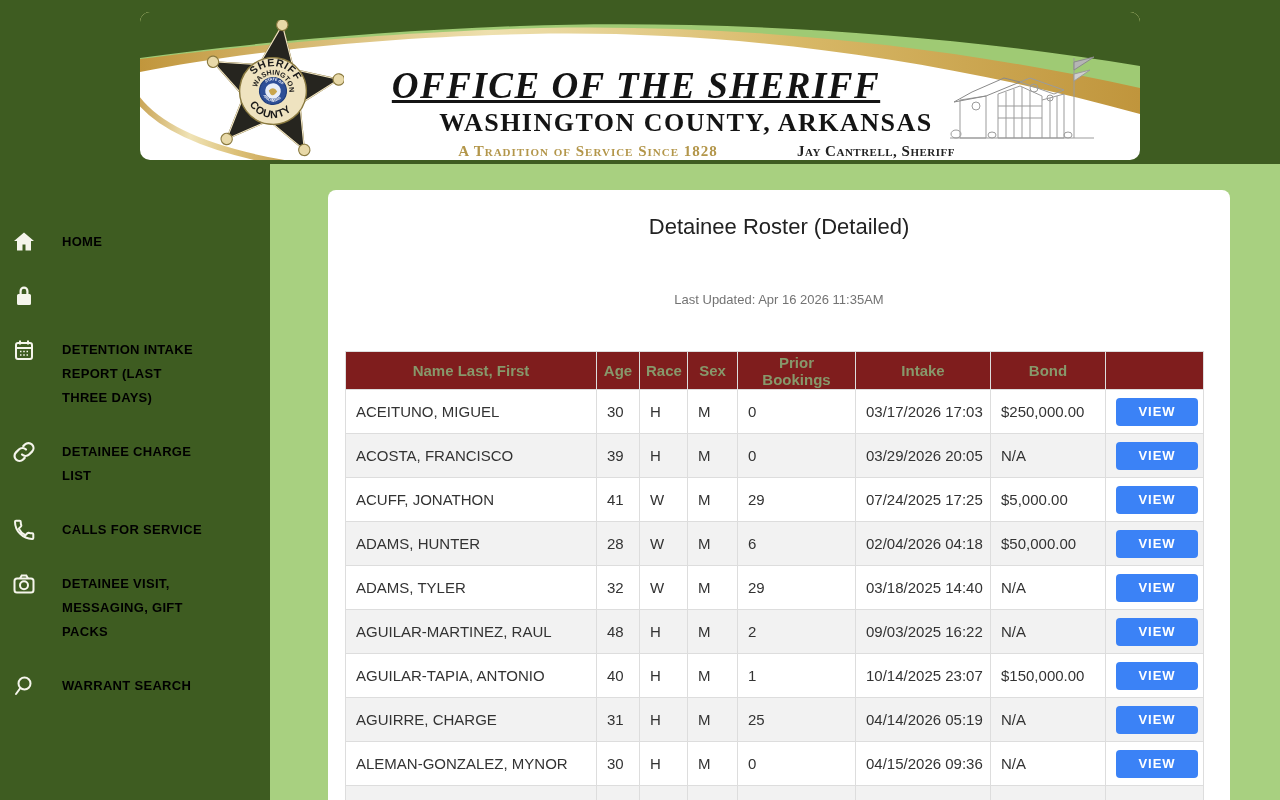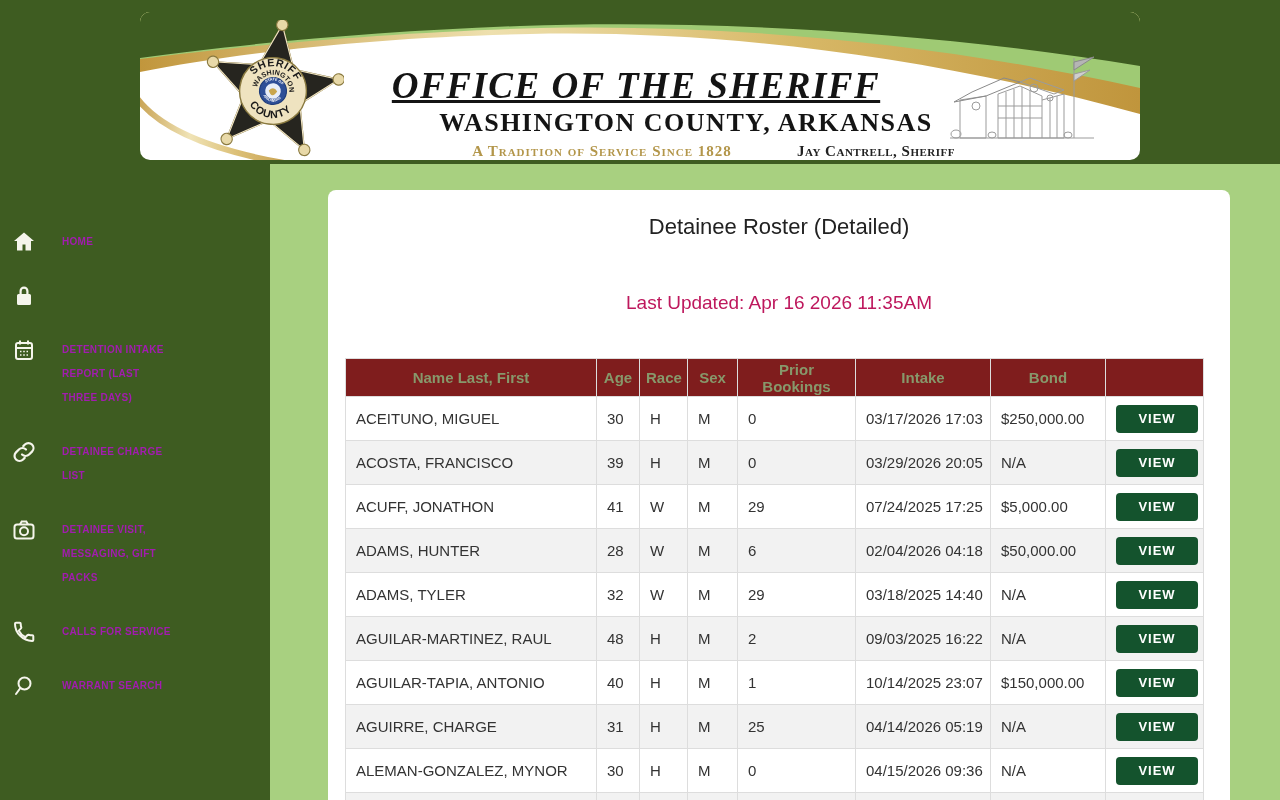--- a/index.html
+++ b/index.html
@@ -52,21 +52,21 @@
     font-family: "Liberation Serif", serif;
     font-weight: bold; font-size: 26px; letter-spacing: 1.5px;
     color: #141414; white-space: nowrap; text-align: center;
   }
   .banner-tagline {
     position: absolute; left: 448px; top: 131px;
     transform: translateX(-50%);
     font-family: "Liberation Serif", serif;
     font-variant: small-caps; font-weight: bold;
     font-size: 15px; letter-spacing: 1px;
-    color: #b3964a; white-space: nowrap; margin-left: 14px;
+    color: #b3964a; white-space: nowrap;
   }
   .banner-sheriff {
     position: absolute; left: 736px; top: 131px;
     transform: translateX(-50%);
     font-family: "Liberation Serif", serif;
     font-variant: small-caps; font-weight: bold;
     font-size: 15px; letter-spacing: 0.5px;
     color: #222222; white-space: nowrap;
   }
   .building {
@@ -77,43 +77,43 @@
   
   .nav { position: absolute; top: 230px; left: 0; width: 270px; z-index: 6; }
   .nav-item {
     display: flex; align-items: flex-start;
     padding-left: 12px; margin-bottom: 30px;
     cursor: pointer;
   }
   .nav-icon { width: 24px; height: 24px; flex: 0 0 24px; margin-right: 26px; }
   .nav-label {
     width: 152px;
-    color: #a21caf;
-    font-size: 10px; font-weight: bold;
+    color: #000000;
+    font-size: 13px; font-weight: bold;
     letter-spacing: 0.3px; line-height: 24px;
     white-space: pre-line;
   }
 
   
   .card {
     position: absolute; left: 328px; top: 190px;
     width: 902px; height: 660px;
     background: #ffffff;
     border-radius: 8px;
     z-index: 4;
   }
   .page-title {
     margin-top: 24px;
     text-align: center;
     font-size: 22px; font-weight: 400; color: #222222;
   }
   .last-updated {
     margin-top: 52px;
     text-align: center;
-    font-size: 19px; color: #be185d;
+    font-size: 13px; color: #737373;
   }
 
   .roster-table {
     margin: 44px 0 0 17px;
     width: 858px;
     border-collapse: collapse;
     table-layout: fixed;
   }
   .roster-table th {
     height: 38px;
@@ -130,21 +130,21 @@
     text-align: left;
     border: 1px solid #dddddd;
     padding: 0 10px;
     overflow: hidden; white-space: nowrap;
   }
   .roster-table tbody tr:nth-child(even) { background: #f2f2f2; }
   .view-btn {
     display: block;
     margin: 0 auto;
     width: 82px; height: 28px;
-    background: #14532d;
+    background: #3b82f6;
     color: #ffffff;
     border: none; border-radius: 4px;
     font-family: "Liberation Sans", sans-serif;
     font-size: 13px; font-weight: bold; letter-spacing: 1px;
     cursor: pointer;
   }
 </style>
 </head>
 <body>
 
@@ -275,34 +275,34 @@
   </div>
   <div class="nav-item">
     <svg class="nav-icon" viewBox="0 0 24 24" fill="none" stroke="#f5f5ec" stroke-width="2.2" stroke-linecap="round">
       <path d="M10 14.5a5 5 0 0 0 7.1 0l2.9-2.9a5 5 0 0 0-7.1-7.1l-1.6 1.6"></path>
       <path d="M14 9.5a5 5 0 0 0-7.1 0L4 12.4a5 5 0 0 0 7.1 7.1l1.6-1.6"></path>
     </svg>
     <span class="nav-label">DETAINEE CHARGE
 LIST</span>
   </div>
   <div class="nav-item">
+    <svg class="nav-icon" viewBox="0 0 24 24">
+        <path d="M6.8 10.6c1.5 2.9 3.8 5.2 6.6 6.6l2.2-2.2c.3-.3.7-.4 1-.3 1.2.4 2.4.6 3.7.6.6 0 1 .4 1 1v3.6c0 .6-.4 1-1 1C11 21 3 13 3 3.7c0-.6.5-1 1-1h3.7c.6 0 1 .4 1 1 0 1.3.2 2.5.6 3.7.1.3 0 .7-.3 1l-2.2 2.2z" fill="none" stroke="#f5f5ec" stroke-width="2" stroke-linejoin="round"></path>
+      </svg>
+    <span class="nav-label">CALLS FOR SERVICE</span>
+  </div>
+  <div class="nav-item">
     <svg class="nav-icon" viewBox="0 0 24 24" fill="none" stroke="#f5f5ec" stroke-width="2">
       <rect x="2.5" y="6.5" width="19" height="14" rx="2.5"></rect>
       <path d="M8 6.5l1.7-3h4.6L16 6.5"></path>
       <circle cx="12" cy="13.2" r="4"></circle>
     </svg>
     <span class="nav-label">DETAINEE VISIT,
 MESSAGING, GIFT
 PACKS</span>
-  </div>
-  <div class="nav-item">
-    <svg class="nav-icon" viewBox="0 0 24 24">
-        <path d="M6.8 10.6c1.5 2.9 3.8 5.2 6.6 6.6l2.2-2.2c.3-.3.7-.4 1-.3 1.2.4 2.4.6 3.7.6.6 0 1 .4 1 1v3.6c0 .6-.4 1-1 1C11 21 3 13 3 3.7c0-.6.5-1 1-1h3.7c.6 0 1 .4 1 1 0 1.3.2 2.5.6 3.7.1.3 0 .7-.3 1l-2.2 2.2z" fill="none" stroke="#f5f5ec" stroke-width="2" stroke-linejoin="round"></path>
-      </svg>
-    <span class="nav-label">CALLS FOR SERVICE</span>
   </div>
   <div class="nav-item">
     <svg class="nav-icon" viewBox="0 0 24 24" fill="none" stroke="#f5f5ec" stroke-width="2" stroke-linecap="round">
       <circle cx="12.5" cy="9.5" r="6"></circle>
       <line x1="8" y1="14.5" x2="4" y2="20"></line>
     </svg>
     <span class="nav-label">WARRANT SEARCH</span>
   </div>
 </nav>
 

